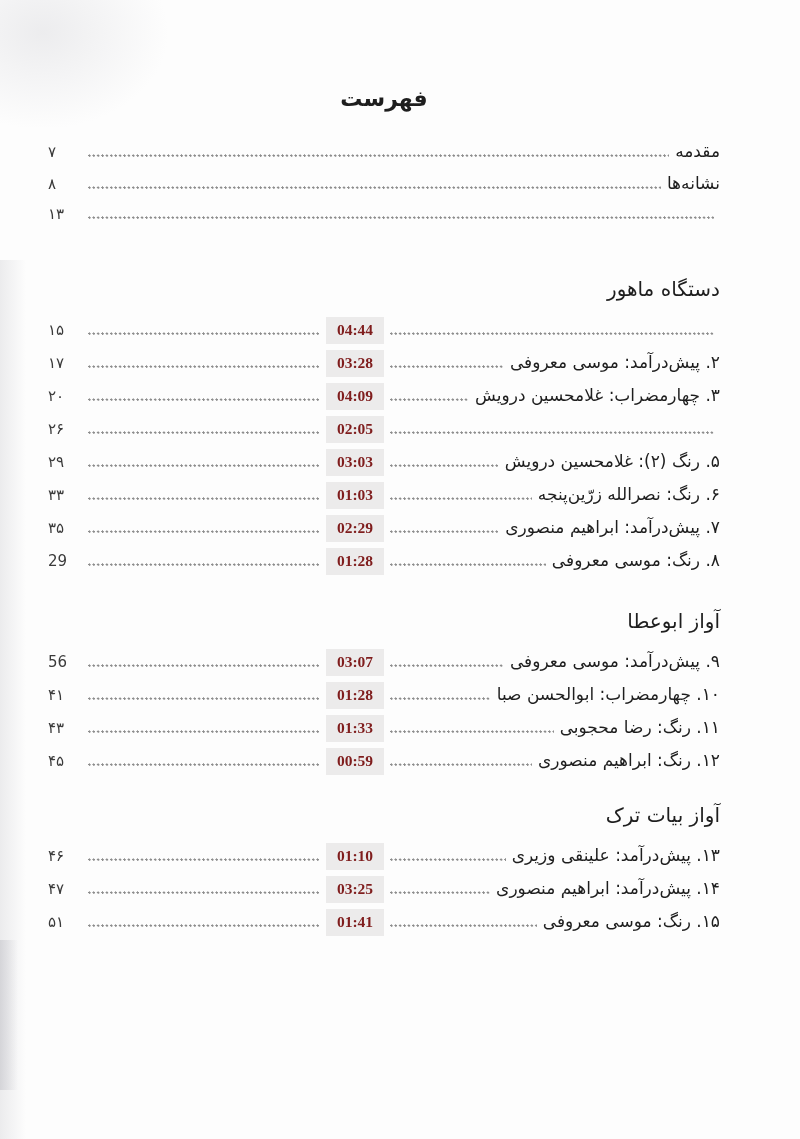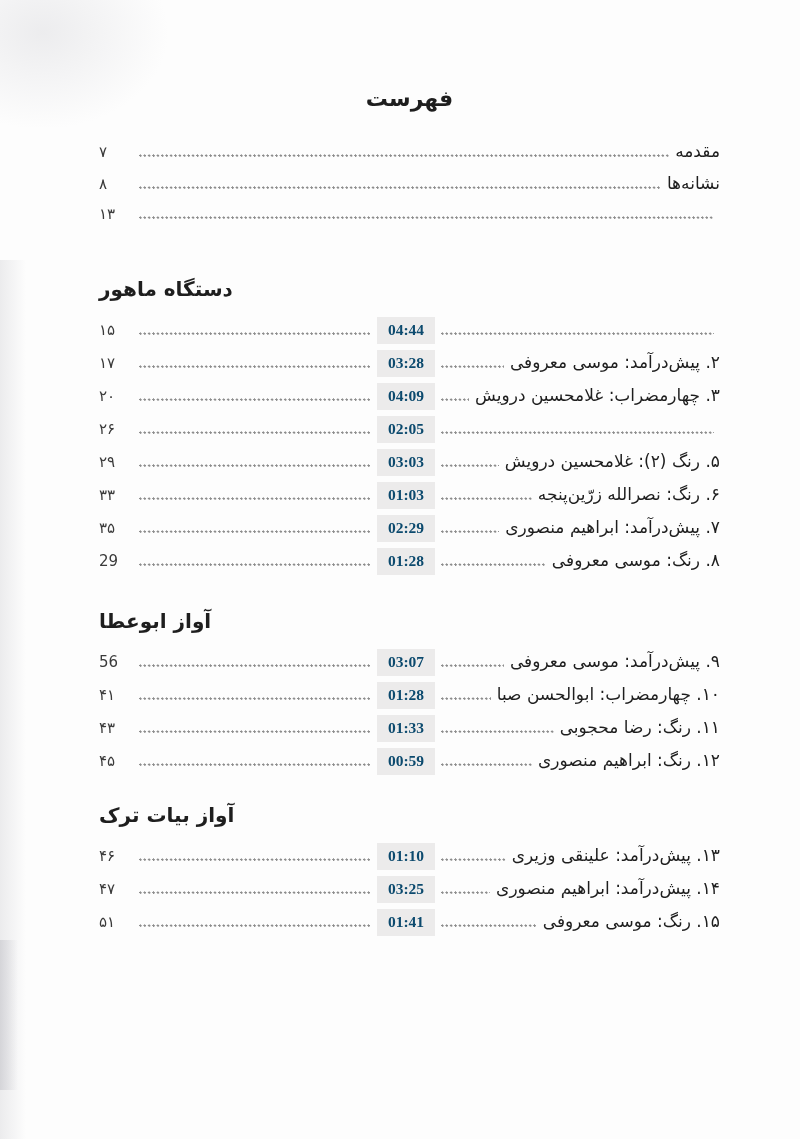--- a/index.html
+++ b/index.html
@@ -24,35 +24,35 @@
   }
   .scan-patch-bottom {
     position: absolute; left: 0; top: 940px; width: 18px; height: 150px;
     background: linear-gradient(to right, rgba(185,185,192,0.45), transparent);
     pointer-events: none;
   }
 
   .page {
     position: relative;
     box-sizing: border-box;
-    padding: 86px 80px 0 99px; 
+    padding: 86px 80px 0 48px; 
     direction: rtl;
   }
 
   .doc-title {
     text-align: center;
     font-weight: bold;
     font-size: 22px;
     margin: 0 0 30px 0;
     letter-spacing: 0.5px;
   }
 
   .section-heading {
-    text-align: left;
-    font-weight: bold;
+    text-align: right;
+    font-weight: normal;
     font-size: 20px;
     margin: 0 0 16px 0;
   }
   .mt-first  { margin-top: 40px; }
   .mt-shur   { margin-top: 34px; }
   .mt-abuata { margin-top: 28px; }
   .mt-turk   { margin-top: 22px; }
 
   .toc-row {
     display: flex;
@@ -78,21 +78,21 @@
 
   .entry-time {
     flex: 0 0 auto;
     min-width: 46px;
     text-align: center;
     background: #ecebeb;
     padding: 4px 6px 5px 6px;
     font-family: "Liberation Serif", serif;
     font-weight: bold;
     font-size: 15.5px;
-    color: #0c4a6e;
+    color: #7f1d1d;
     direction: ltr;
   }
 
   .entry-page {
     flex: 0 0 34px;
     text-align: left;
     font-size: 15px;
     color: #3a3a3a;
   }
 </style>

